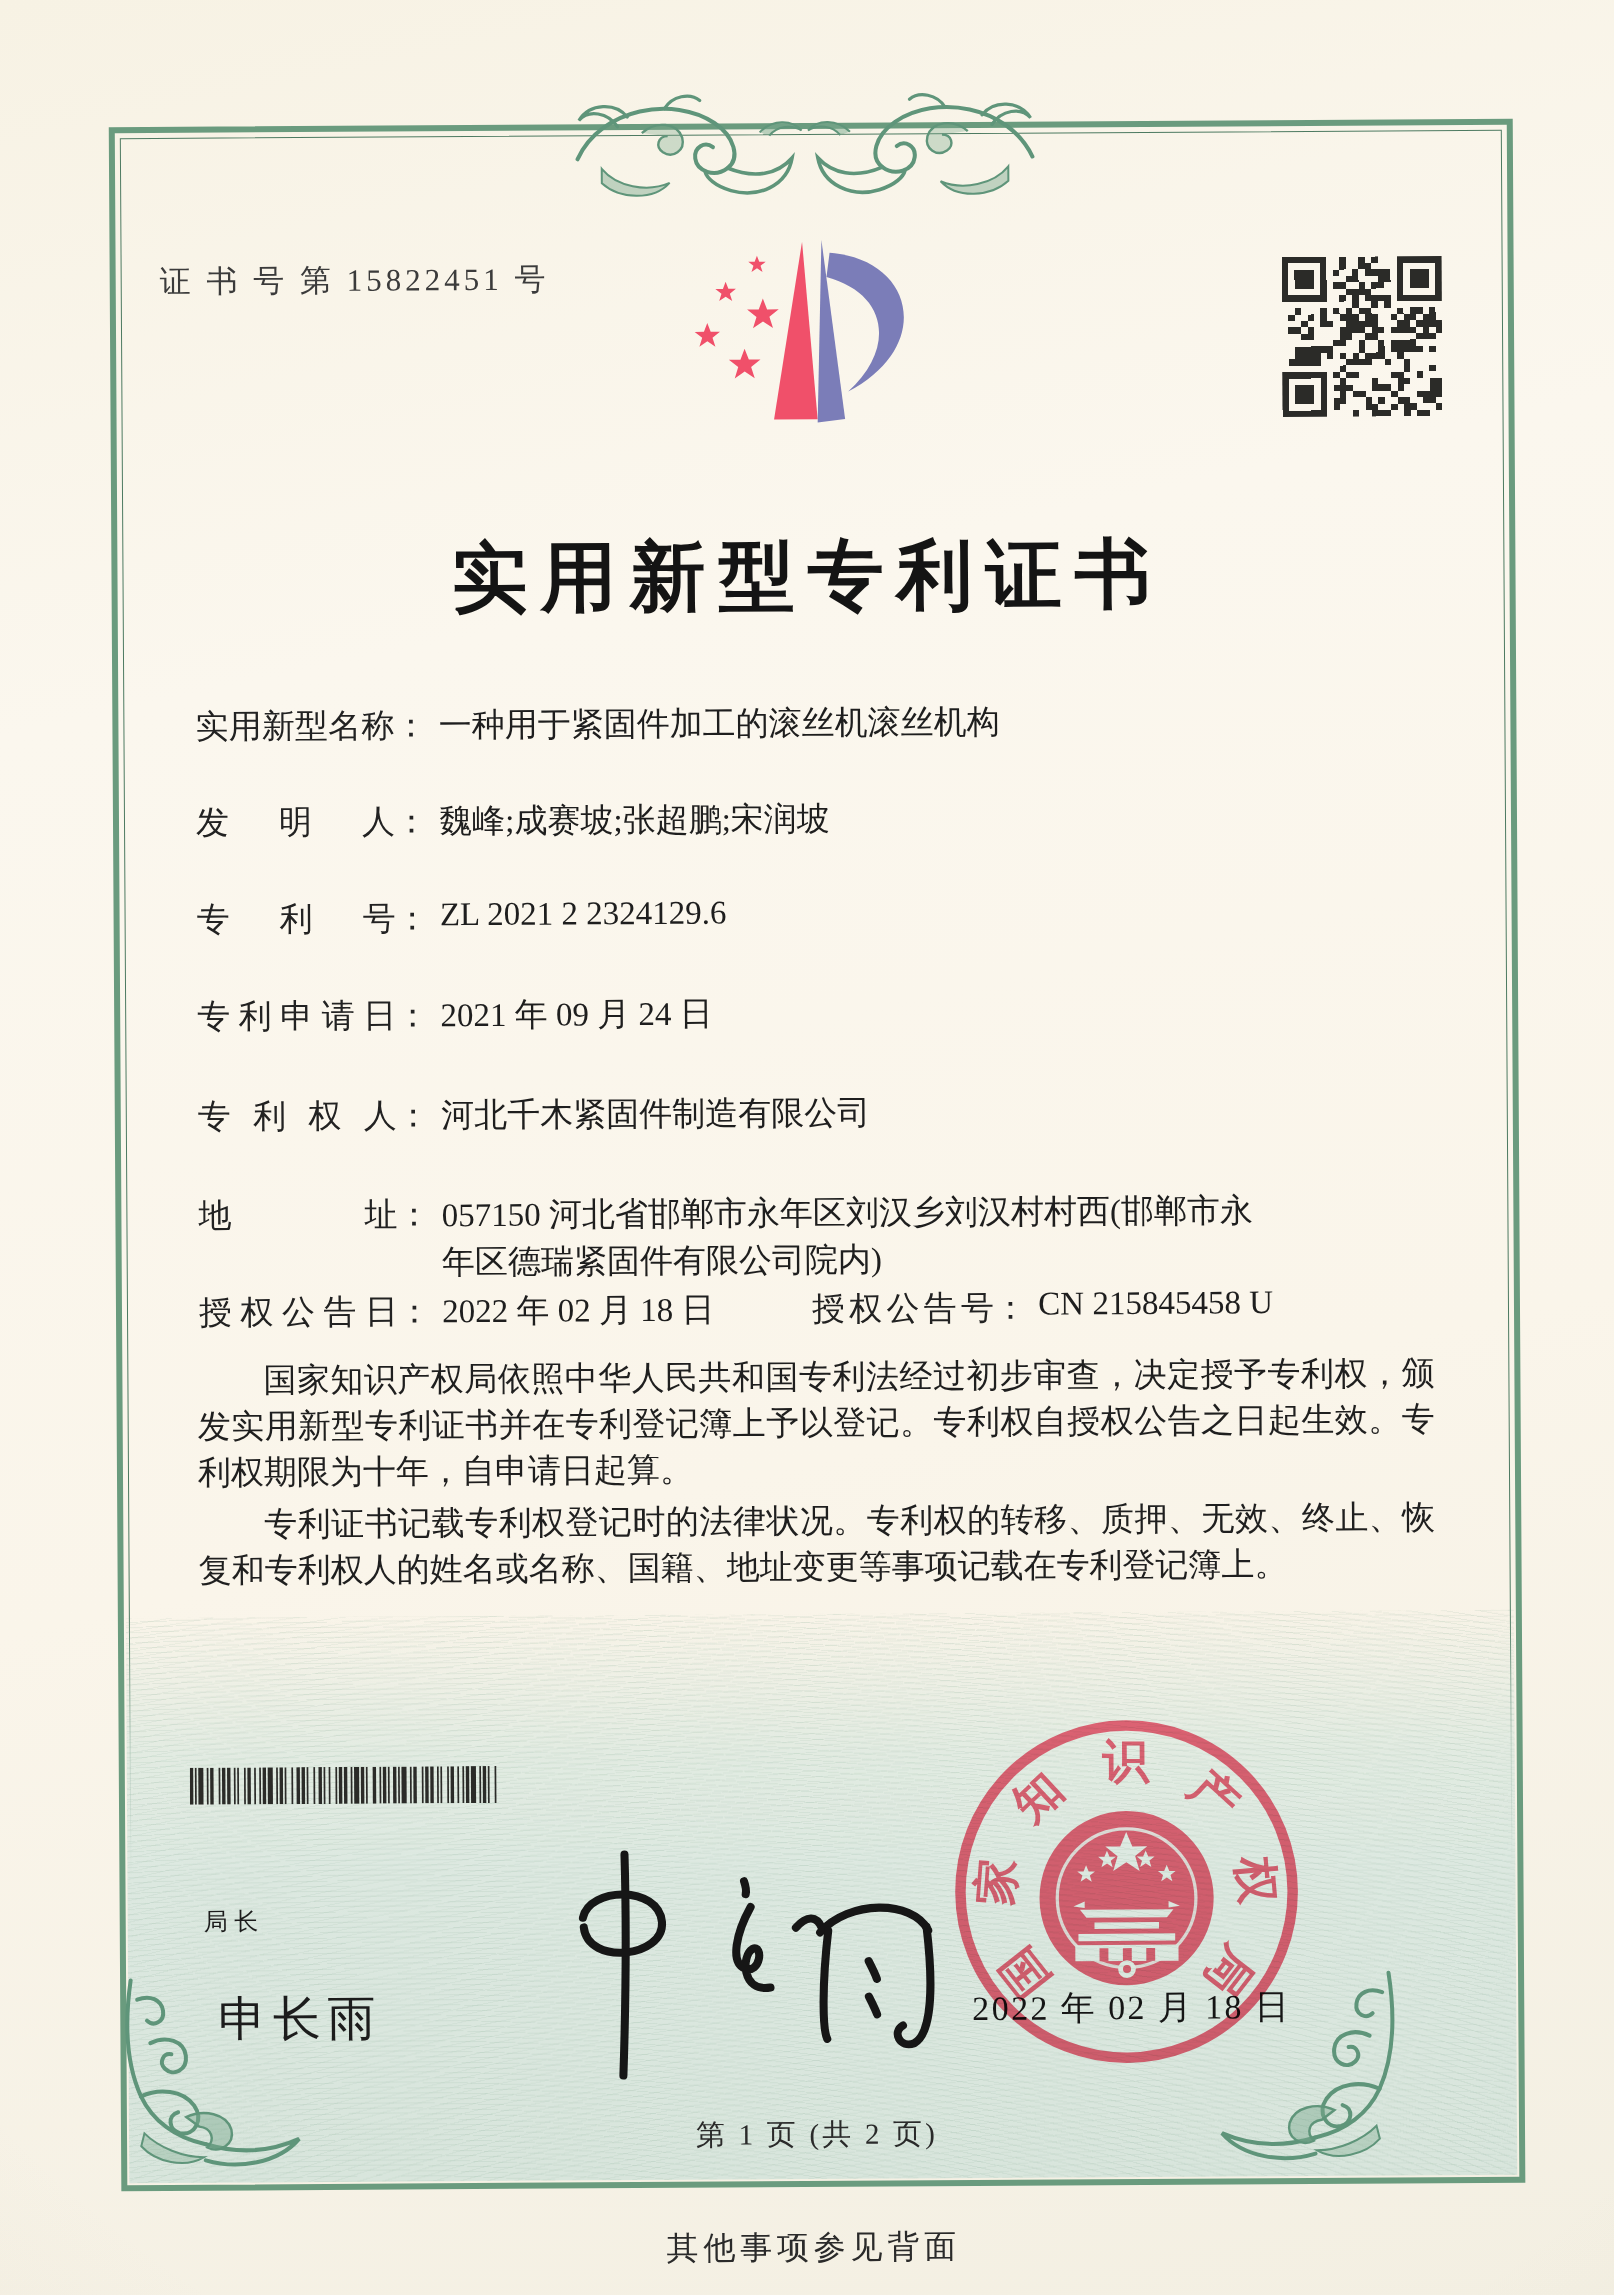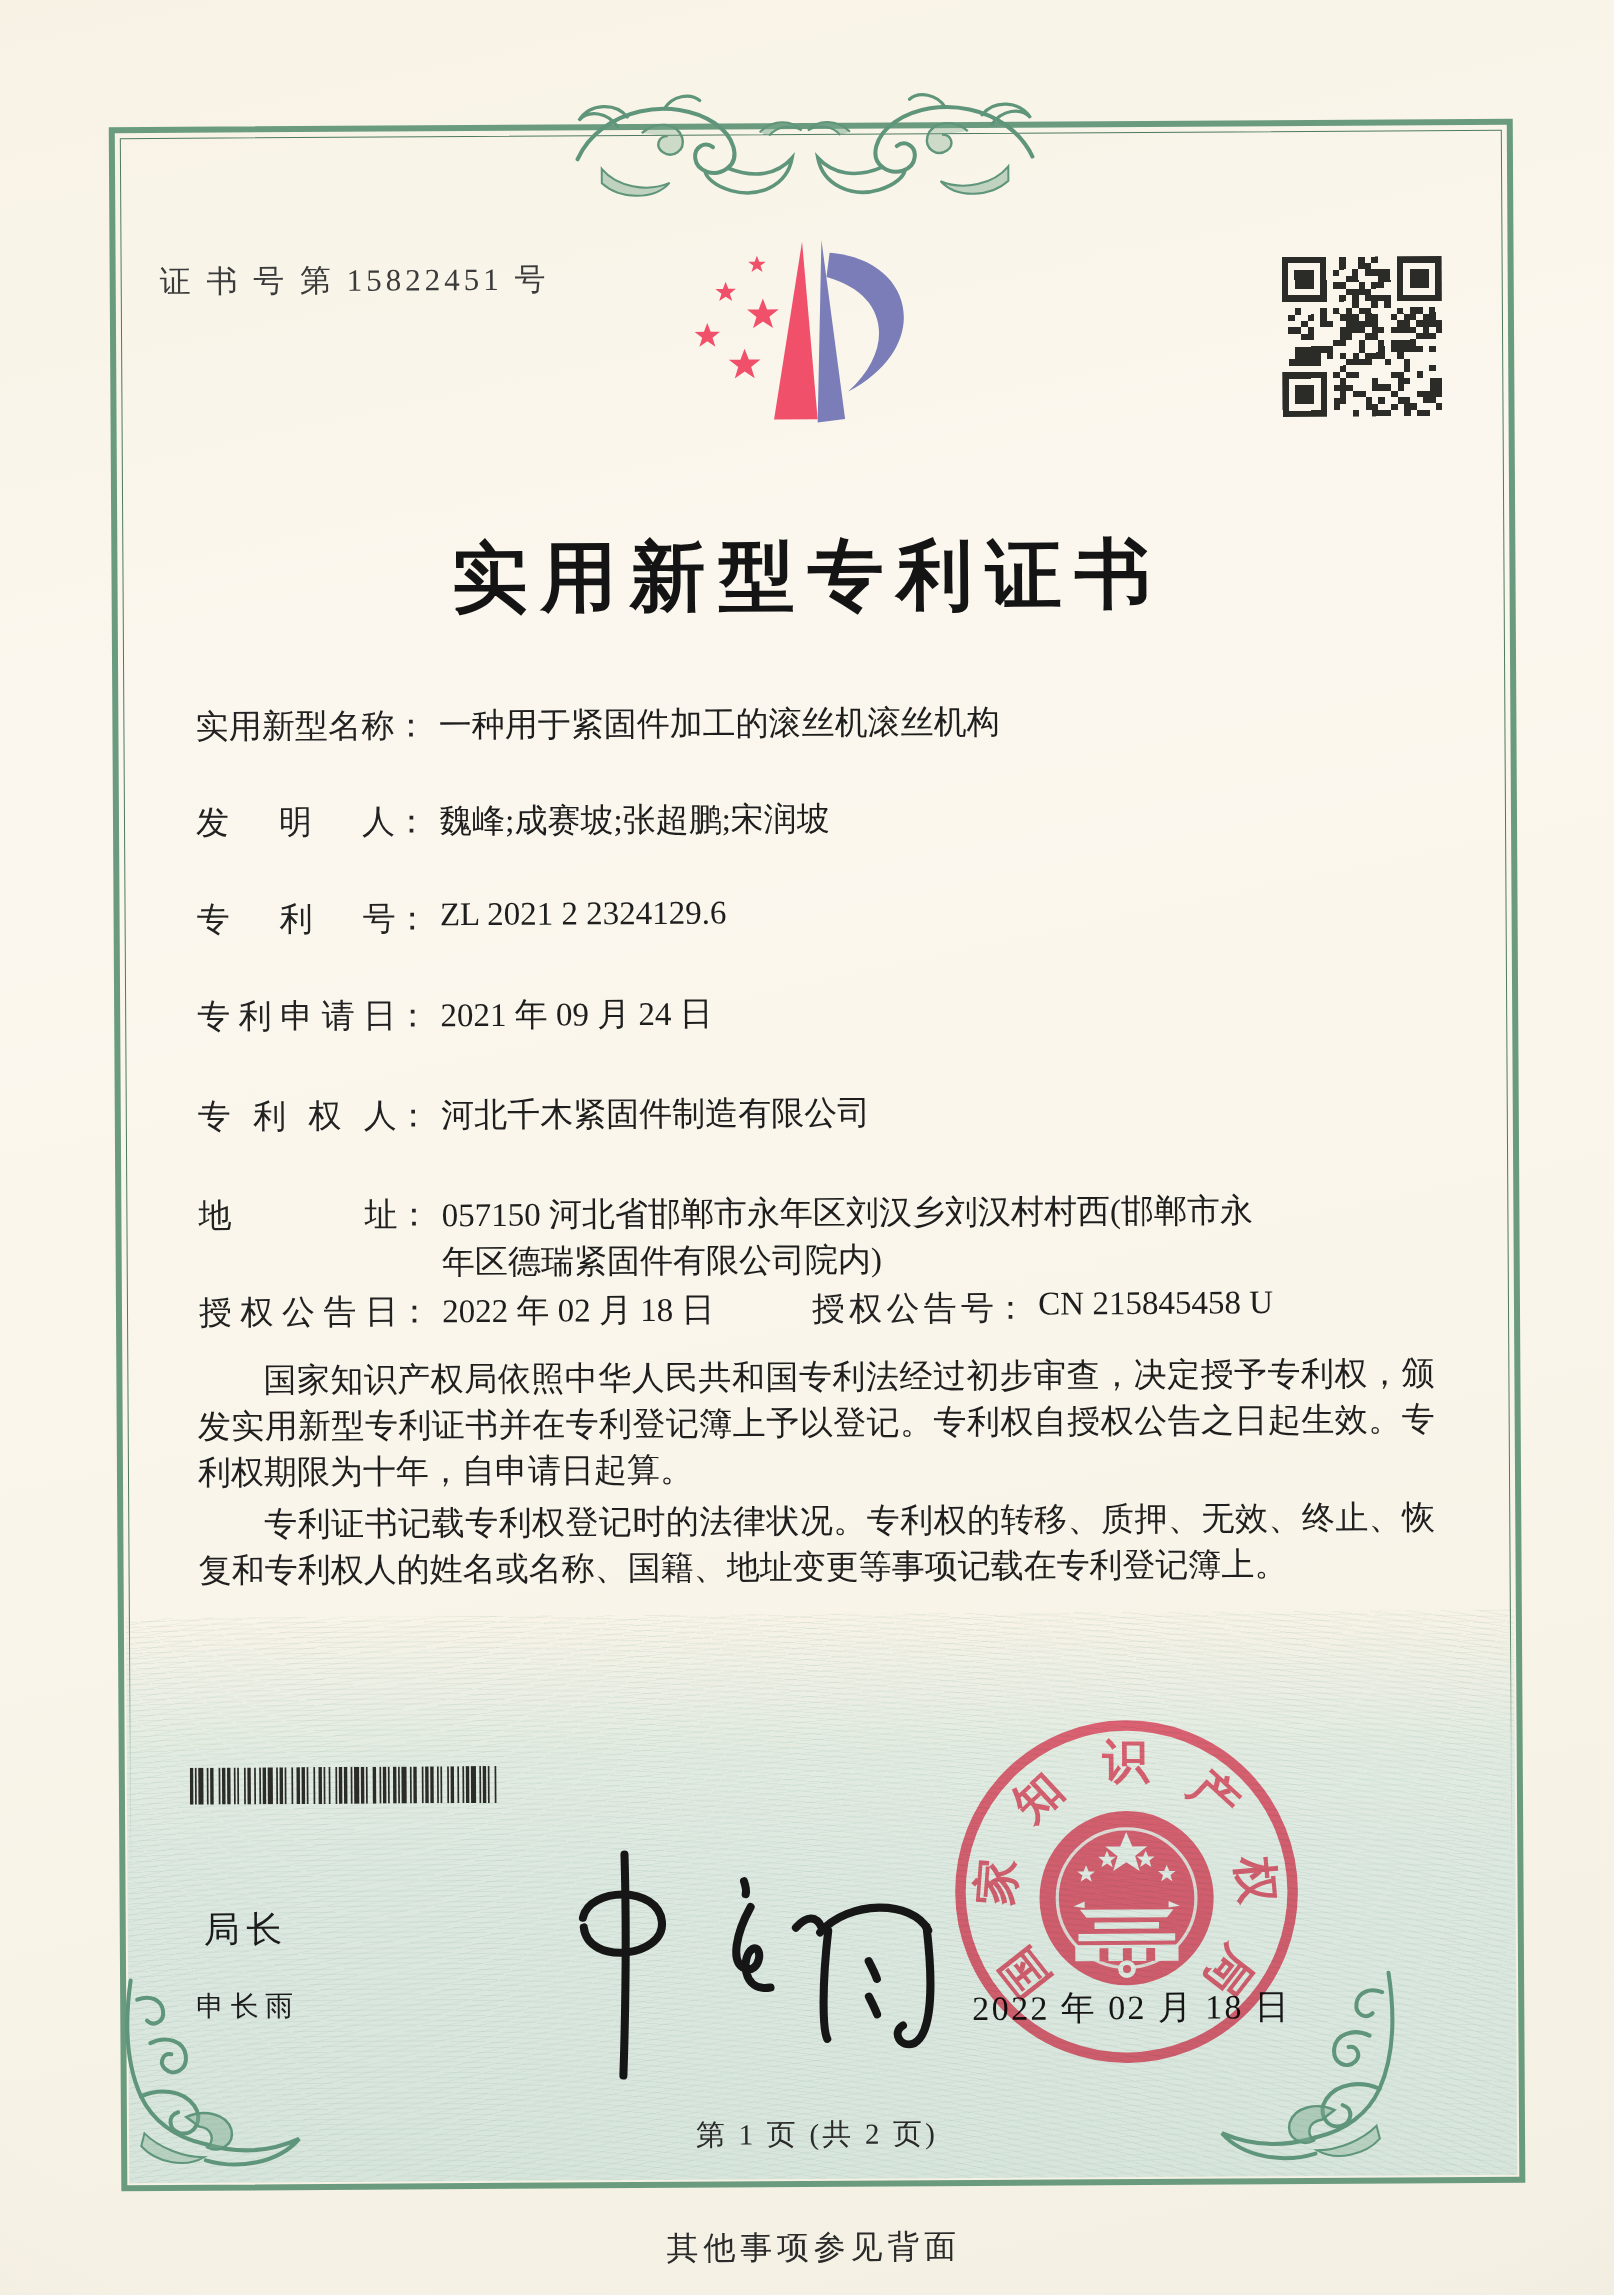--- a/index.html
+++ b/index.html
@@ -39,23 +39,23 @@
   .fld-value.wrap{white-space:normal;width:814px;line-height:47px;}
   .pair2{position:absolute;left:613px;top:0;}
 
   
   .paras{position:absolute;left:196px;top:1354px;width:1237px;font-size:33px;line-height:46px;
     text-align:justify;color:#1f1f1f;}
   .paras p{margin:0 0 5.6px 0;text-indent:2em;}
 
   
   .barcode{position:absolute;left:186px;top:1764px;width:308px;height:37px;}
-  .director-label{position:absolute;left:199px;top:1902px;font-size:36px;letter-spacing:6.5px;
+  .director-label{position:absolute;left:199px;top:1902px;font-size:24px;letter-spacing:6.5px;
     font-family:"Liberation Sans","DejaVu Sans",sans-serif;color:#1c1c1c;}
-  .director-name{position:absolute;left:191px;top:1984px;font-size:28px;letter-spacing:6.5px;
+  .director-name{position:absolute;left:213px;top:1984px;font-size:48px;letter-spacing:6.5px;
     font-family:"Liberation Sans","DejaVu Sans",sans-serif;color:#1c1c1c;}
   .signature{position:absolute;left:499px;top:1826px;width:473px;height:271px;}
   .seal-date{position:absolute;left:967px;top:1987px;font-size:34px;letter-spacing:2.4px;color:#151515;}
   .seal{position:absolute;left:943px;top:1713px;width:358px;height:358px;opacity:.9;mix-blend-mode:multiply;}
   .page-info{position:absolute;left:115px;width:1392px;top:2115px;text-align:center;font-size:29px;
     letter-spacing:3.2px;color:#2a2a2a;}
   .back-note{position:absolute;left:0;width:1614px;top:2226px;text-align:center;font-size:32px;
     letter-spacing:4.8px;color:#2a2a2a;}
 
   .orn-top{position:absolute;left:569px;top:77px;width:484px;height:136px;}

